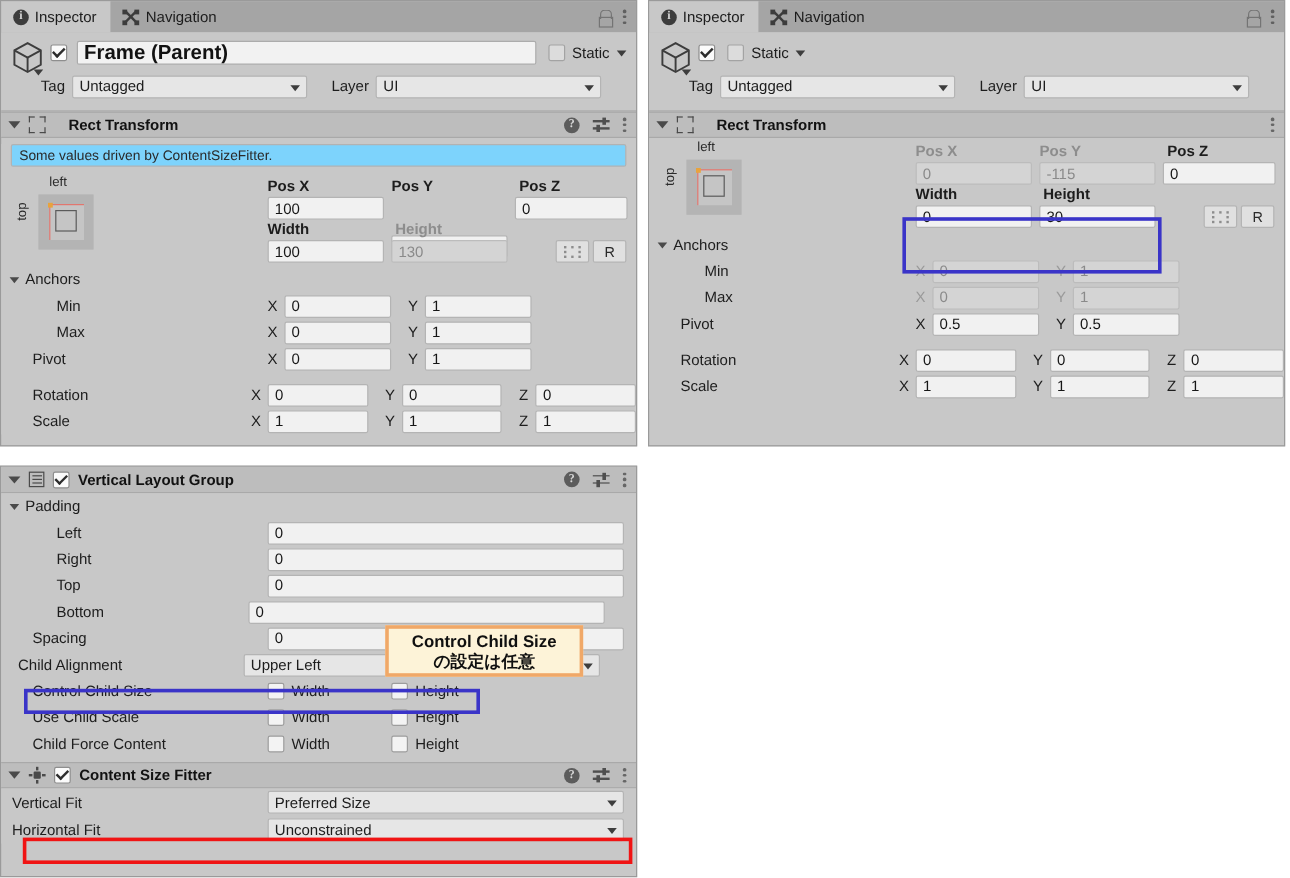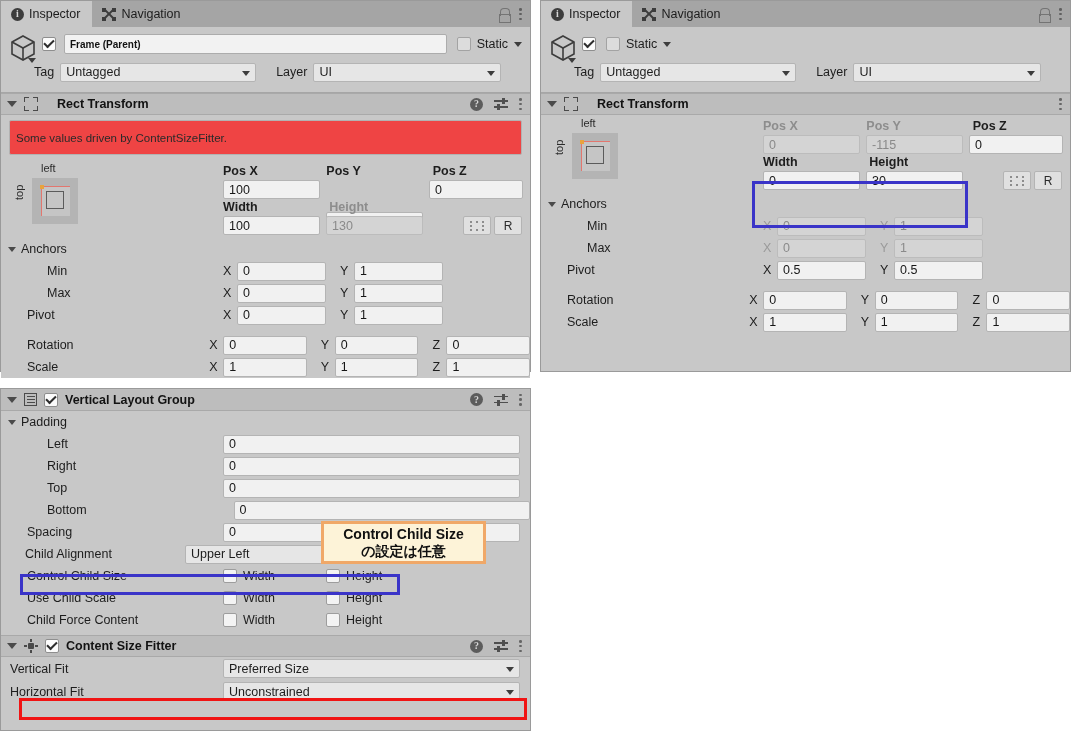--- a/index.html
+++ b/index.html
@@ -121,21 +121,21 @@
   }
   .chk.on::after {
     content: ""; width: 8px; height: 4px;
     border-left: 2px solid #2d2d2d; border-bottom: 2px solid #2d2d2d;
     transform: rotate(-45deg) translate(1px, -1px);
   }
   .namefield {
     flex: 1; height: 20px; margin-left: 8px;
     background: #f2f2f2; border: 1px solid #acacac; border-radius: 2px;
     display: flex; align-items: center; padding: 0 5px;
-    font-weight: bold; font-size: 10px; color: #121212;
+    font-weight: bold; font-size: 17px; color: #121212;
     position: relative;
     text-align: right;
   }
   .namefield.focused { border: 2px solid #4272c8; background: #fdfdfd; }
   .caret-bar {
     display: inline-block; width: 1px; height: 13px;
     background: #222; margin-left: 1px;
   }
   .static-wrap {
     display: flex; align-items: center; gap: 6px; margin-left: 10px;
@@ -223,22 +223,22 @@
   }
   .icon-csf .arr { position: absolute; background: #4a4a4a; }
   .icon-csf .arr.t { left: 6px; top: 0; width: 2px; height: 3px; }
   .icon-csf .arr.b { left: 6px; bottom: 0; width: 2px; height: 3px; }
   .icon-csf .arr.l { left: 0; top: 6px; width: 3px; height: 2px; }
   .icon-csf .arr.r { right: 0; top: 6px; width: 3px; height: 2px; }
 
   
   .body { background: #c8c8c8; padding: 0; }
   .infobox {
-    margin: 5px 8px 5px 8px; height: 35px;
-    background: #ef4444; border: 1px solid #b2b2b2; border-radius: 2px;
+    margin: 5px 8px 5px 8px; height: 19px;
+    background: #7dd3fc; border: 1px solid #b2b2b2; border-radius: 2px;
     display: flex; align-items: center; padding: 0 6px;
     font-size: 11.5px; color: #2a2a2a;
   }
   .field {
     height: 19px; background: #f1f1f1; border: 1px solid #b4b4b4;
     border-radius: 2px; display: flex; align-items: center;
     padding: 0 5px; font-size: 12.5px; color: #161616;
   }
   .field.dimv { background: #d4d4d4; border-color: #bcbcbc; color: #8a8a8a; }
   .row { display: flex; align-items: center; height: 22px; }
@@ -795,33 +795,33 @@
             <span>0</span>
           </div>
       </div>
       <div class="row">
         <span class="lbl" style="width:222px; padding-left:46px;">Top</span>
         <div class="field" style="width:297px;">
             <span>0</span>
           </div>
       </div>
       <div class="row">
-        <span class="lbl" style="width:233px; padding-left:46px;">Bottom</span>
+        <span class="lbl" style="width:206px; padding-left:46px;">Bottom</span>
         <div class="field" style="width:297px;">
             <span>0</span>
           </div>
       </div>
       <div class="row">
         <span class="lbl" style="width:222px; padding-left:26px;">Spacing</span>
         <div class="field" style="width:297px;">
             <span>0</span>
           </div>
       </div>
       <div class="row">
-        <span class="lbl" style="width:184px; padding-left:24px;">Child Alignment</span>
+        <span class="lbl" style="width:202px; padding-left:14px;">Child Alignment</span>
         <div class="dd" style="width:297px;">
           <span>Upper Left</span>
           <span class="caret-dn"></span>
         </div>
       </div>
 
       <div class="row">
         <span class="lbl" style="width:222px; padding-left:26px;">Control Child Size</span>
         <div class="cbgroup" style="width:103px;">
           <span class="cb"></span>

